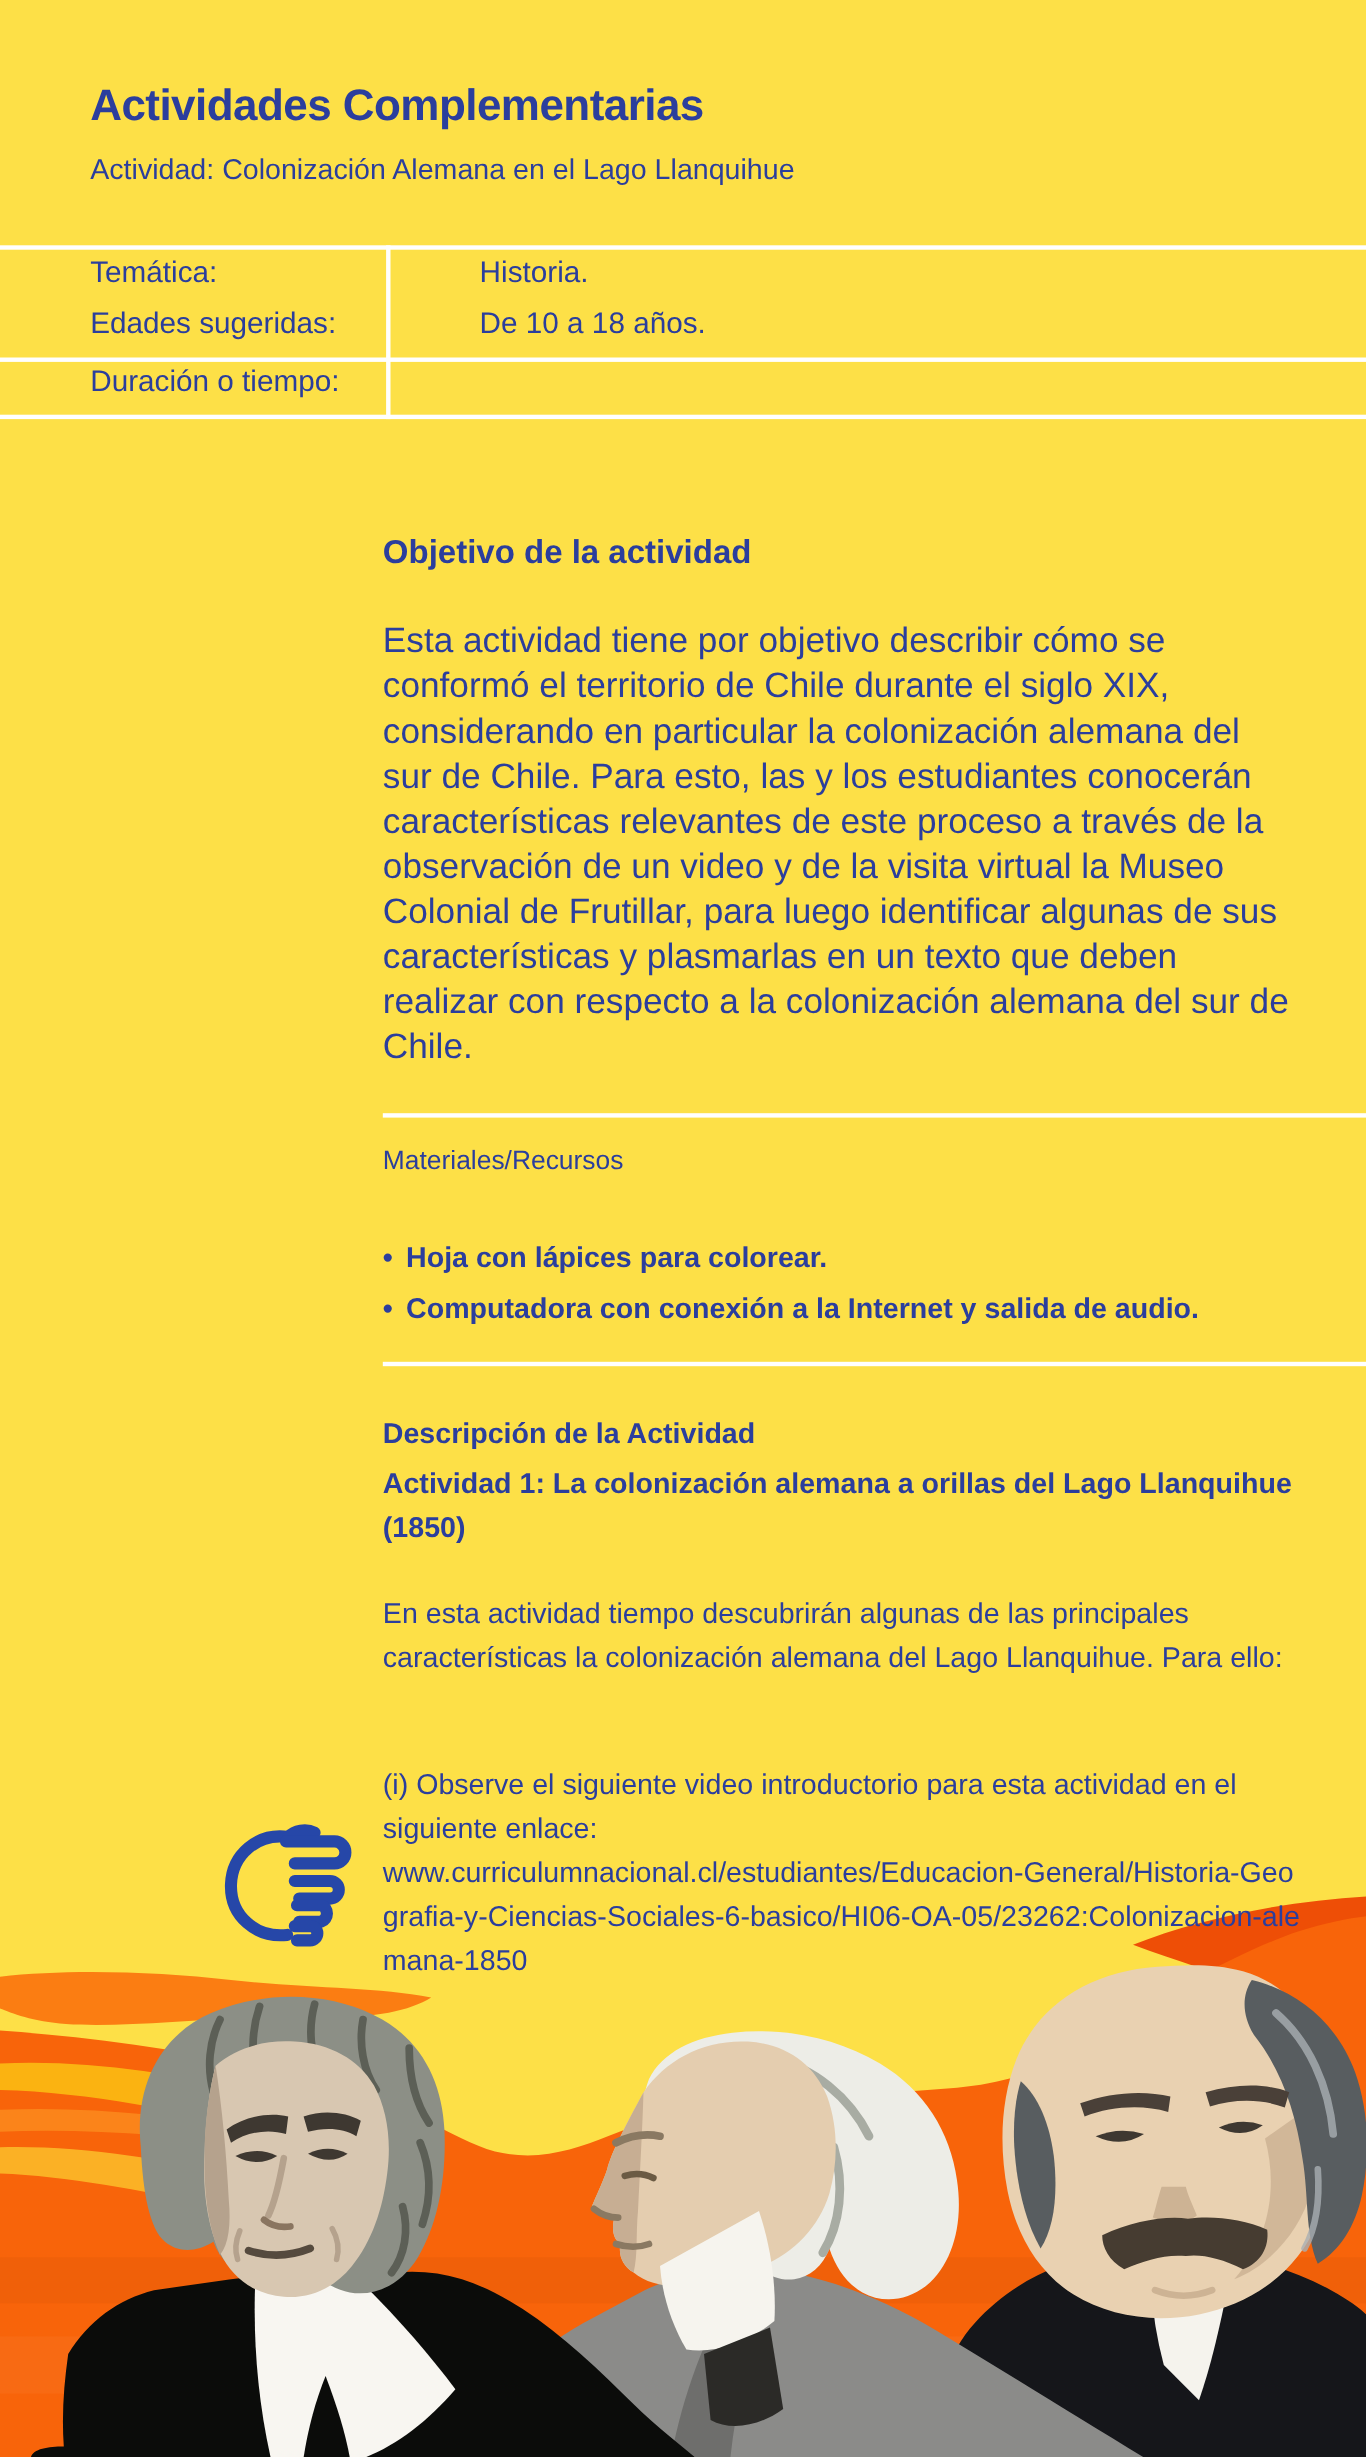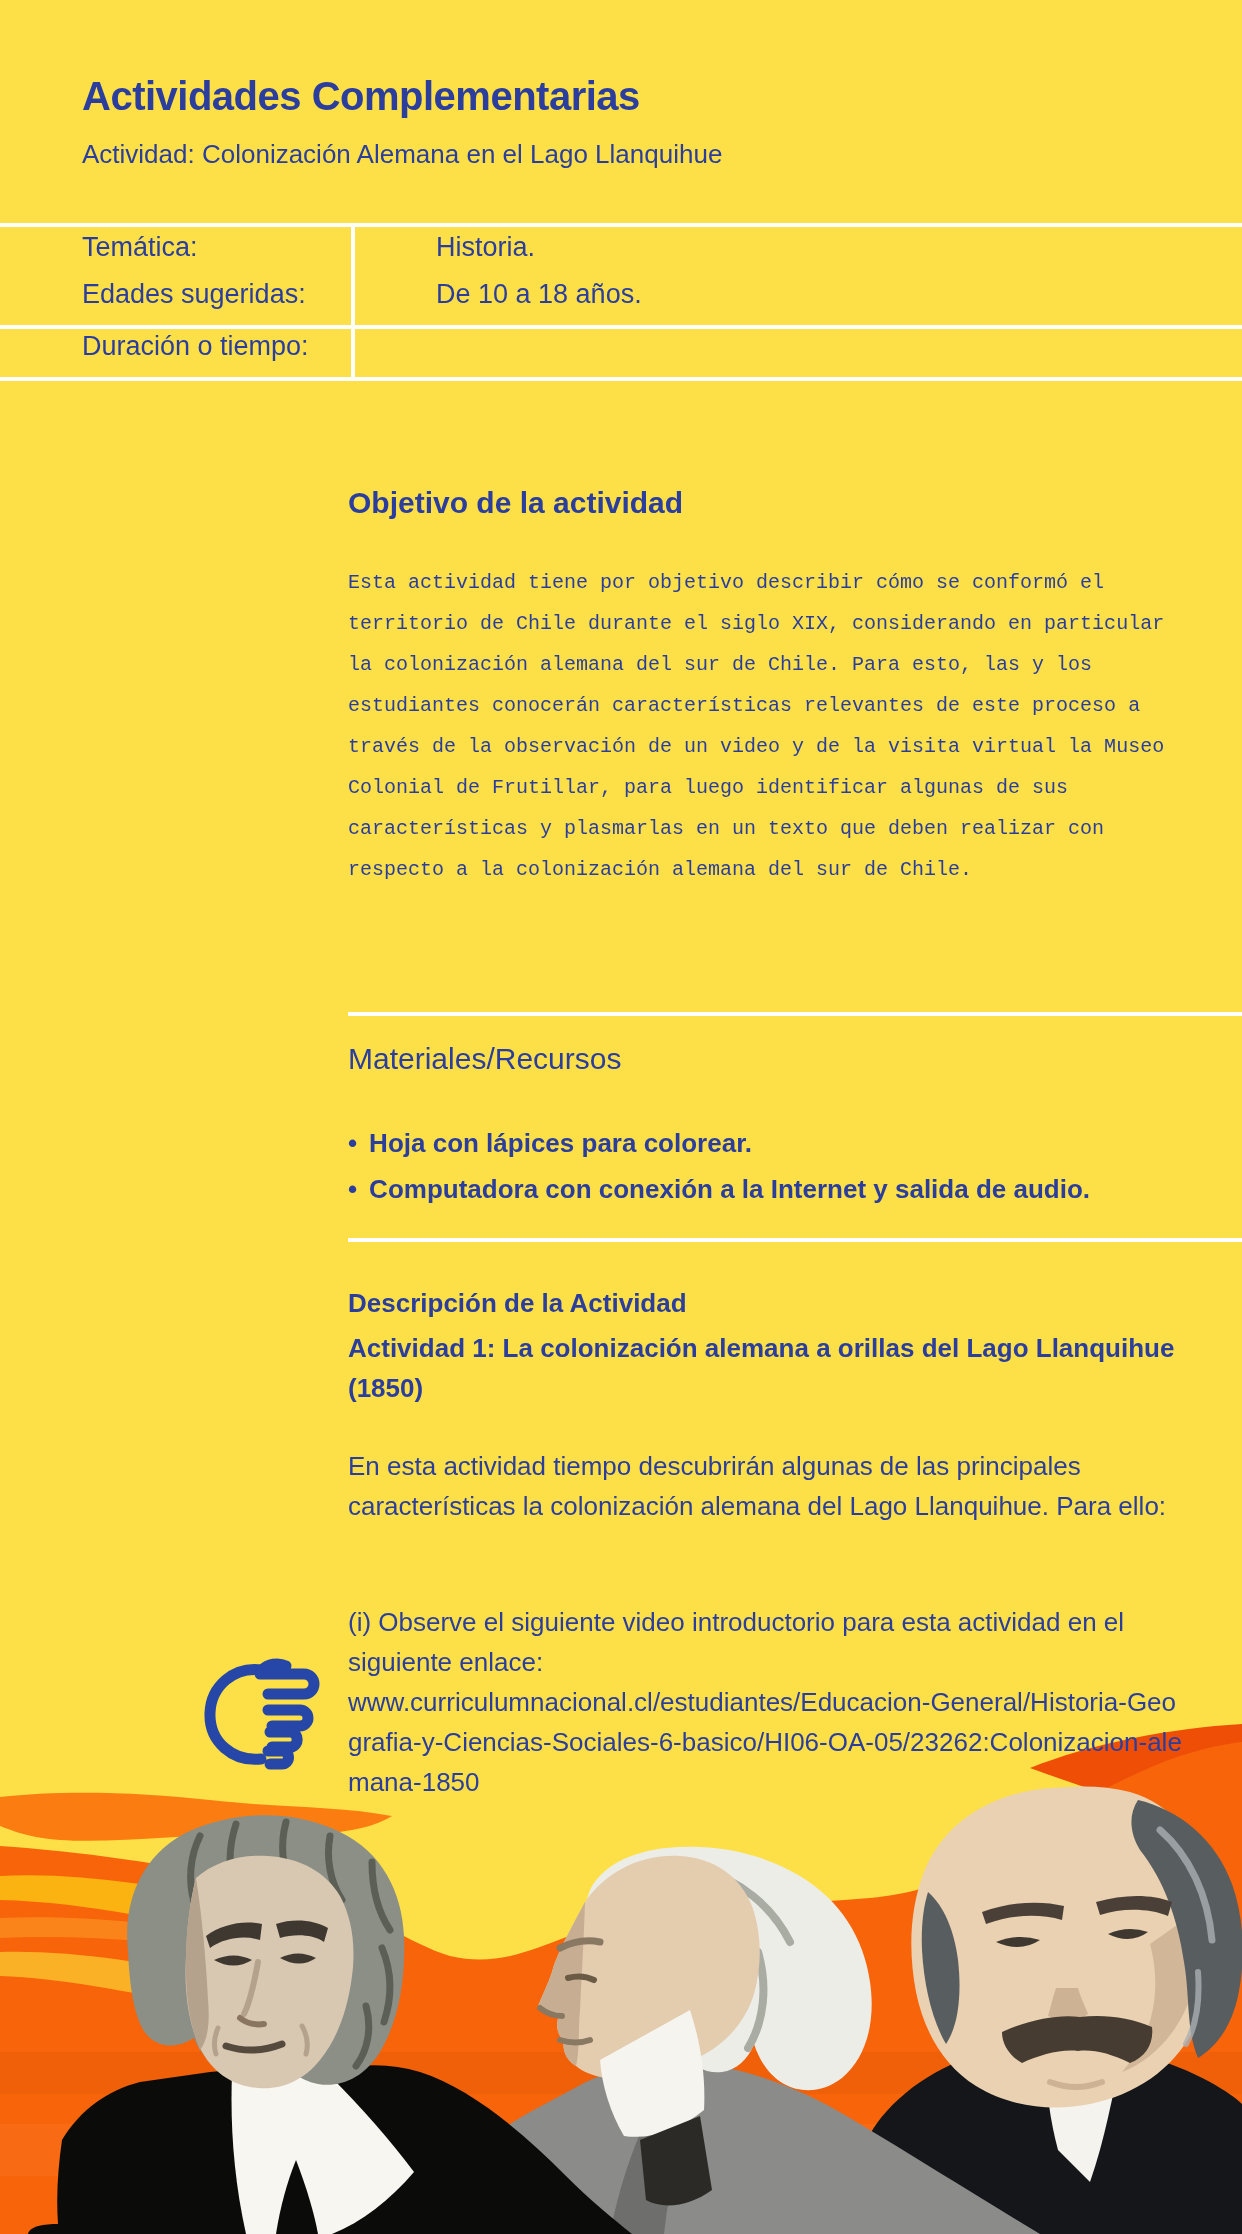--- a/index.html
+++ b/index.html
@@ -16,22 +16,22 @@
   .hr-t2{left:0;top:325px;width:1242px;}
   .hr-t3{left:0;top:377px;width:1242px;}
   .vline{position:absolute;z-index:2;width:4px;background:#FFFFFF;left:351px;top:223px;height:158px;}
   .cell{font-size:27px;white-space:nowrap;}
   .c-lbl{left:82px;}
   .c-val{left:436px;}
   .r1{top:232px;} .r2{top:279px;} .r3{top:331px;}
   .hr-m1{left:348px;top:1012px;width:894px;}
   .hr-m2{left:348px;top:1238px;width:894px;}
   .h-objetivo{left:348px;top:486px;font-size:30px;font-weight:700;text-align:center;}
-  .p-objetivo{left:348px;top:562px;width:828px;font-size:20px;line-height:41px;font-family:Liberation Mono, monospace;}
-  .h-materiales{left:348px;top:1042px;font-size:30px;}
+  .p-objetivo{left:348px;top:562px;width:828px;font-size:32px;line-height:41px;}
+  .h-materiales{left:348px;top:1042px;font-size:24px;}
   .bullets{left:348px;top:1120px;font-size:26px;font-weight:700;line-height:46px;}
   .bullets .bullet{margin-right:12px;}
   .h-descripcion{left:348px;top:1288px;font-size:26px;font-weight:700;}
   .h-actividad1{left:348px;top:1328px;width:900px;font-size:26px;font-weight:700;line-height:40px;}
   .p-intro{left:348px;top:1446px;width:848px;font-size:26px;line-height:40px;}
   .p-step1{left:348px;top:1602px;width:848px;font-size:26px;line-height:40px;}
   .p-link{left:348px;top:1682px;width:840px;font-size:26px;line-height:40px;word-break:break-all;}
   .hand{position:absolute;z-index:2;left:198px;top:1650px;}
 </style>
 </head>

